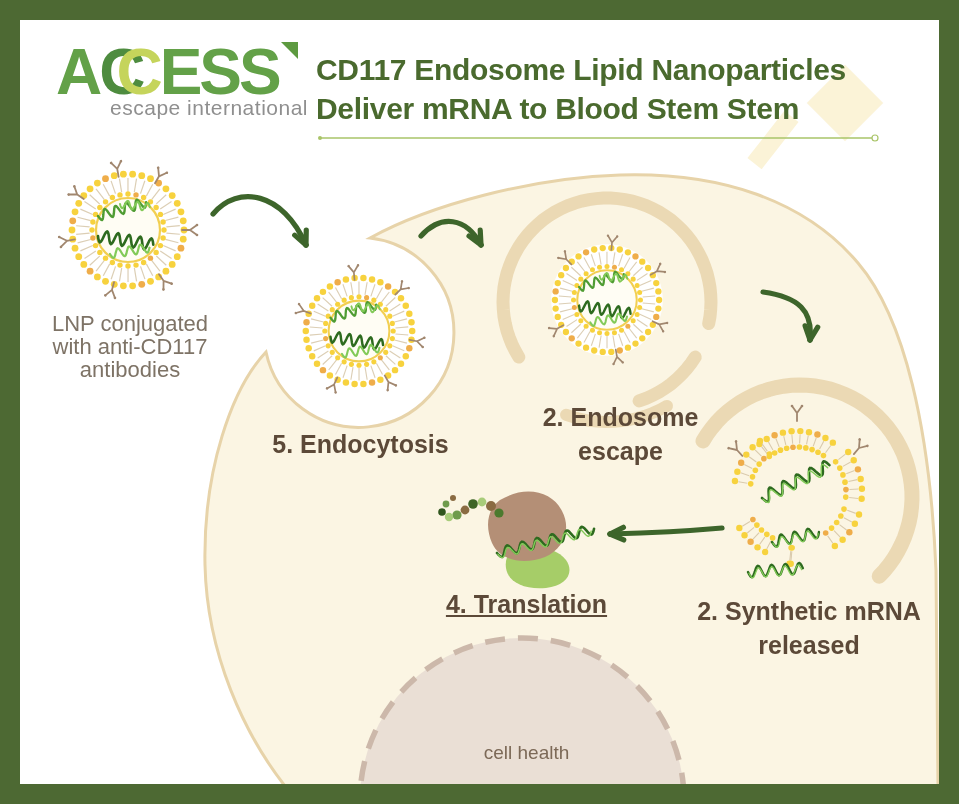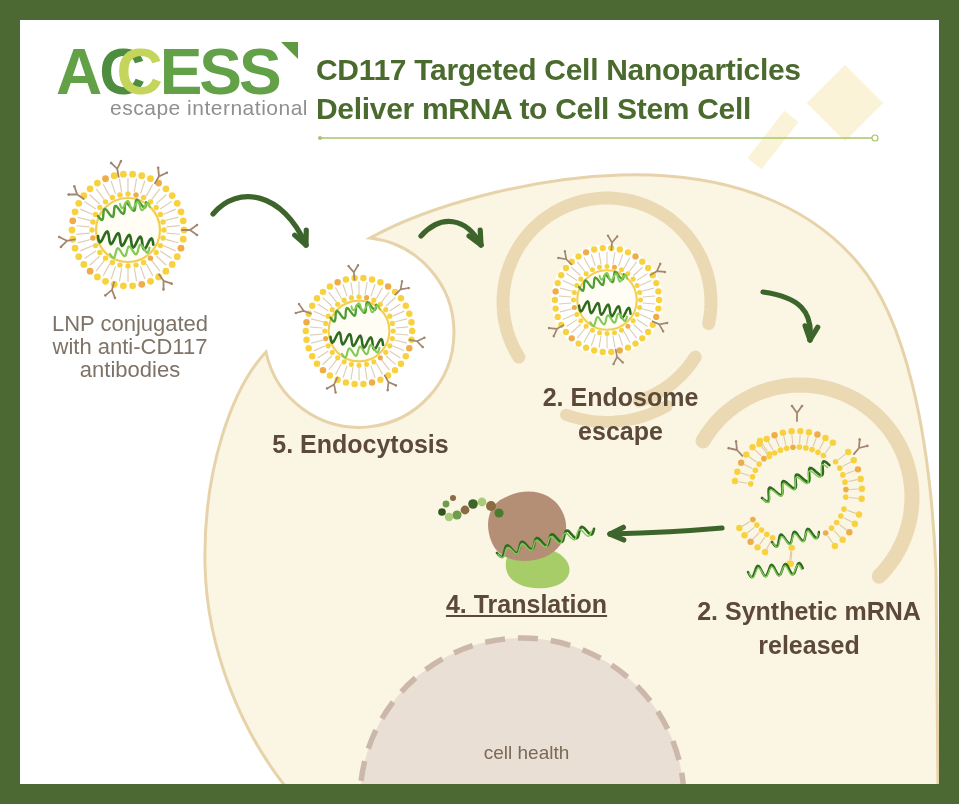--- a/index.html
+++ b/index.html
@@ -39,21 +39,21 @@
     position:absolute;left:296px;top:30px;
     font-size:30px;font-weight:800;line-height:39px;
     color:#4a6a2e;letter-spacing:-.3px;
   }
 
   
   .lbl{position:absolute;text-align:center;white-space:pre-line;}
   .step{font-size:25px;font-weight:bold;color:#5c4938;line-height:34px;}
   .caption{left:10px;top:292px;width:200px;font-size:22px;color:#7e7366;line-height:23px;}
   .s1{left:238px;top:407px;width:205px;}
-  .s2{left:498px;top:360px;width:205px;}
+  .s2{left:498px;top:380px;width:205px;}
   .s3{left:664px;top:574px;width:250px;}
   .s4{left:404px;top:567px;width:205px;text-decoration:underline;}
   .nucleus-lbl{left:404px;top:722px;width:205px;font-size:19px;color:#7c6957;}
 </style>
 </head>
 <body>
 
 <div class="canvas">
 
   <svg id="art" width="919" height="764" viewBox="20 20 919 764">
@@ -675,22 +675,22 @@
         <circle cx="453" cy="498" r="3" fill="#8a6b42"></circle>
       </g>
     </svg>
 
   <div class="logo">
     <div class="logo-word"><span class="lg">A</span><span class="lc1">C</span><span class="lc2">C</span><span class="lg">E</span><span class="lg">S</span><span class="lg">S</span><span class="tri"></span></div>
     <div class="tagline">escape international</div>
   </div>
 
   <div class="title">
-    <div>CD117 Targeted Cell Nanoparticles</div>
-    <div>Deliver mRNA to Cell Stem Cell</div>
+    <div>CD117 Endosome Lipid Nanoparticles</div>
+    <div>Deliver mRNA to Blood Stem Stem</div>
   </div>
 
   <div class="lbl caption">LNP conjugated
 with anti-CD117
 antibodies</div>
   <div class="lbl step s1">5. Endocytosis</div>
   <div class="lbl step s2">2. Endosome
 escape</div>
   <div class="lbl step s3">2. Synthetic mRNA
 released</div>

